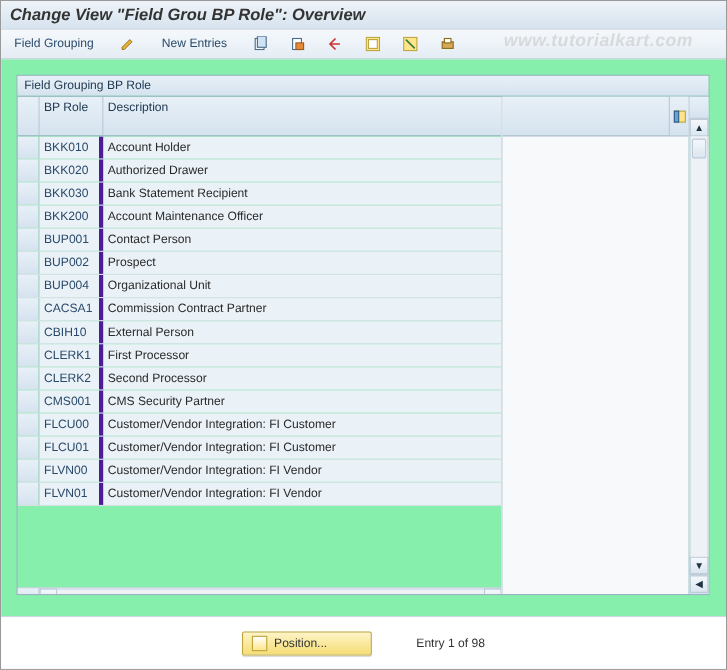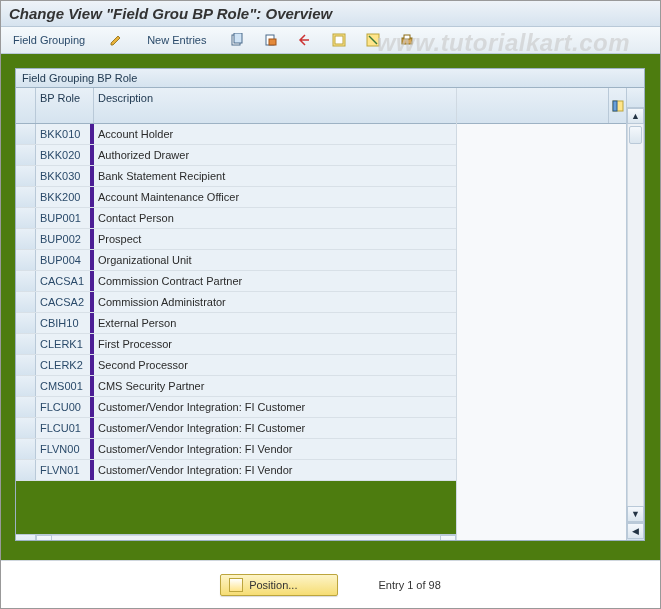--- a/index.html
+++ b/index.html
@@ -42,31 +42,31 @@
     display: inline-flex;
     align-items: center;
     justify-content: center;
     border: 1px solid transparent;
     cursor: pointer;
   }
   .watermark {
     position: absolute;
     top: 28px;
     right: 30px;
-    font-size: 24px;
+    font-size: 16px;
     color: #c9c9c9;
     font-weight: bold;
     opacity: 0.6;
     pointer-events:none;
     font-style: italic;
     letter-spacing: 0.5px;
   }
   .content-area {
     padding: 14px 10px 4px 14px;
-    background: #4d7c0f;
+    background: #86efac;
     height: calc(100% - 100px);
   }
   .panel {
     border: 1px solid #9db2c4;
     width: 630px;
   }
   .panel-title {
     background: linear-gradient(#e8f0f7, #d5e3ef);
     padding: 3px 6px;
     color: #213a52;
@@ -301,25 +301,20 @@
               <div class="cell-role">BUP004</div>
               <div class="cell-desc">Organizational Unit</div>
             </div>
             <div class="row">
               <div class="cell-sel"></div>
               <div class="cell-role">CACSA1</div>
               <div class="cell-desc">Commission Contract Partner</div>
             </div>
             <div class="row">
               <div class="cell-sel"></div>
-              <div class="cell-role">CACSA2</div>
-              <div class="cell-desc">Commission Administrator</div>
-            </div>
-            <div class="row">
-              <div class="cell-sel"></div>
               <div class="cell-role">CBIH10</div>
               <div class="cell-desc">External Person</div>
             </div>
             <div class="row">
               <div class="cell-sel"></div>
               <div class="cell-role">CLERK1</div>
               <div class="cell-desc">First Processor</div>
             </div>
             <div class="row">
               <div class="cell-sel"></div>

